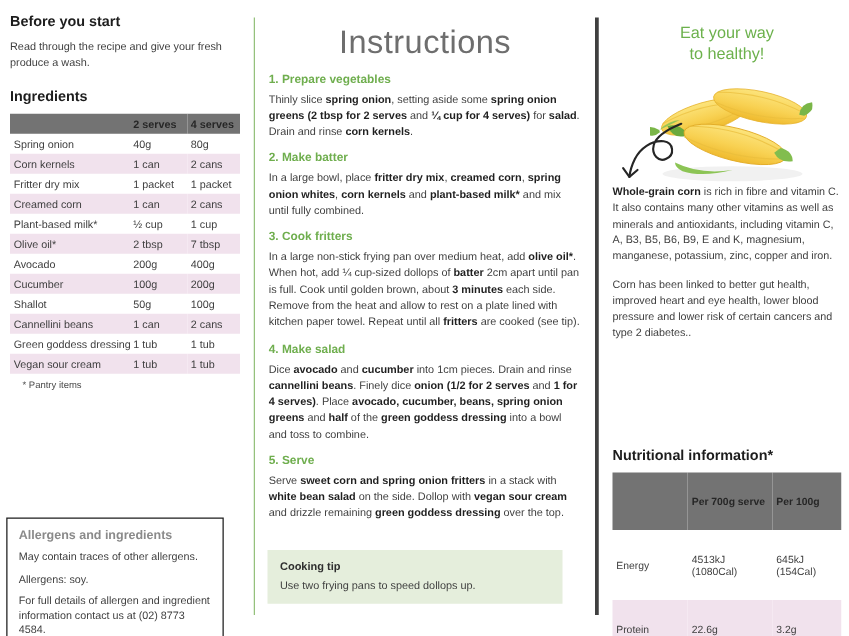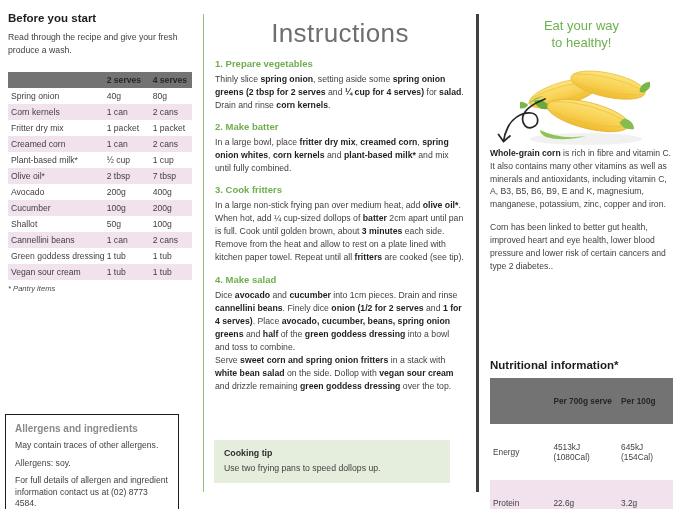--- a/index.html
+++ b/index.html
@@ -15,21 +15,21 @@
   .col-left{position:absolute;left:8px;top:12px;width:184px;}
   .h-dark{font-size:11.5px;font-weight:bold;color:#1d1d1d;margin:0 0 7px;}
   .intro{font-size:8.7px;line-height:1.5;margin:0 0 15px;width:172px;}
   .ing-title{margin-top:2px;}
   table.striped{width:184px;border-collapse:collapse;font-size:8.6px;table-layout:fixed;}
   table.striped th,table.striped td{padding:3px 3px;text-align:left;font-weight:normal;vertical-align:middle;height:8.6px;}
   table.striped thead th{background:#737373;font-weight:bold;color:#262626;}
   table.striped tbody tr:nth-child(even) td{background:#f1e2ed;}
   table.striped td:first-child{white-space:pre;}
   .ing-c1{width:52%;} .ing-c2{width:25%;} .ing-c3{width:23%;}
-  .note{font-size:7.6px;font-style:italic;color:#4a4a4a;margin:4px 0 0;}
+  .note{font-size:7.6px;color:#4a4a4a;margin:4px 10px 0;}
   .allergens{position:absolute;left:-3px;top:402px;width:174px;box-sizing:border-box;
     border:1.5px solid #1c1c1c;padding:8px 9px 7px;background:#fff;}
   .allergens h3{font-size:10px;font-weight:bold;color:#8a8a8a;margin:0 0 6px;}
   .allergens p{font-size:8.6px;margin:0 0 6px;line-height:1.35;}
   .allergens p:last-child{margin-bottom:0;}
 
   
   .col-mid{position:absolute;left:203px;top:14px;width:276px;height:478px;box-sizing:border-box;
     border-left:1px solid #95c17c;border-right:3px solid #404040;padding:2px 11px 0;}
   .inst-title{font-size:26px;font-weight:400;color:#6e6e6e;text-align:center;margin:2px 0 4px;letter-spacing:.4px;}
@@ -51,20 +51,21 @@
   .nut-c1{width:33%;} .nut-c2{width:37%;} .nut-c3{width:30%;}
   table.nut th,table.nut td{font-size:8.3px;padding:18px 3px;height:8.3px;}
 </style>
 </head>
 <body>
 
 <div class="col-left">
   <h2 class="h-dark">Before you start</h2>
   <p class="intro">Read through the recipe and give your fresh produce a wash.</p>
 
+  <h2 class="h-dark ing-title">Ingredients</h2>
   <table class="striped">
     <colgroup>
         <col class="ing-c1">
         <col class="ing-c2">
         <col class="ing-c3">
       </colgroup>
   <thead>
         <tr>
           <th></th>
           <th>2 serves</th>
@@ -159,20 +160,21 @@
       </div>
       <div class="step">
         <h4>3. Cook fritters</h4>
         <p><span>In a large non-stick frying pan over medium heat, add </span><b>olive oil*</b><span>. When hot, add ¼ cup-sized dollops of </span><b>batter</b><span> 2cm apart until pan is full. Cook until golden brown, about </span><b>3 minutes</b><span> each side. Remove from the heat and allow to rest on a plate lined with kitchen paper towel. Repeat until all </span><b>fritters</b><span> are cooked (see tip).</span></p>
       </div>
       <div class="step">
         <h4>4. Make salad</h4>
         <p><span>Dice </span><b>avocado</b><span> and </span><b>cucumber</b><span> into 1cm pieces. Drain and rinse </span><b>cannellini beans</b><span>. Finely dice </span><b>onion (1/2 for 2 serves</b><span> and </span><b>1 for 4 serves)</b><span>. Place </span><b>avocado, cucumber, beans, spring onion greens</b><span> and </span><b>half</b><span> of the </span><b>green goddess dressing</b><span> into a bowl and toss to combine.</span></p>
       </div>
       <div class="step">
+        <h4>5. Serve</h4>
         <p><span>Serve </span><b>sweet corn and spring onion fritters</b><span> in a stack with </span><b>white bean salad</b><span> on the side. Dollop with </span><b>vegan sour cream</b><span> and drizzle remaining </span><b>green goddess dressing</b><span> over the top.</span></p>
       </div>
     </div>
 
   <div class="tip">
     <h4>Cooking tip</h4>
     <p>Use two frying pans to speed dollops up.</p>
   </div>
 </div>
 

